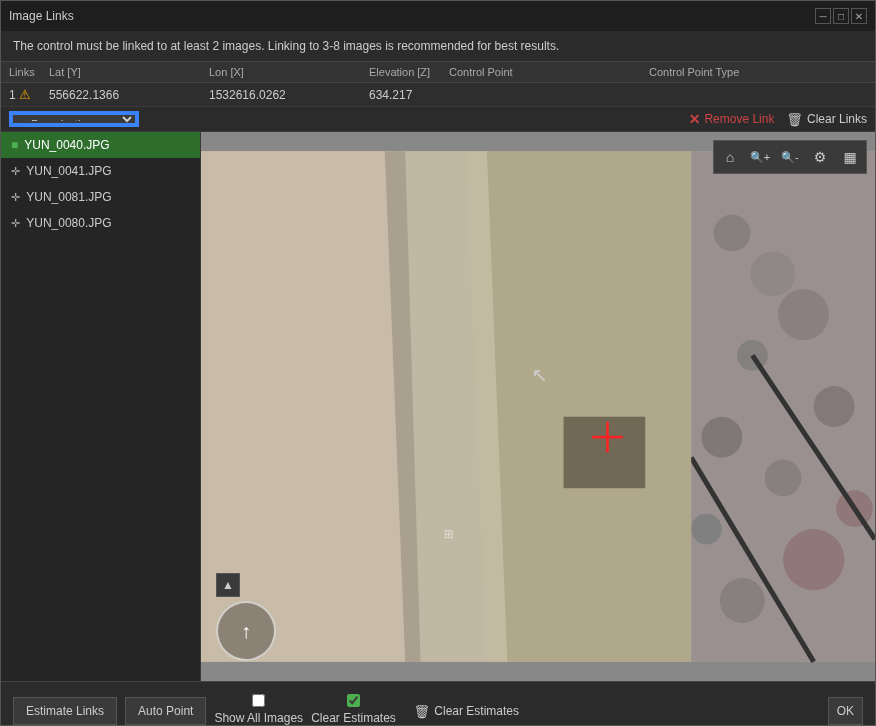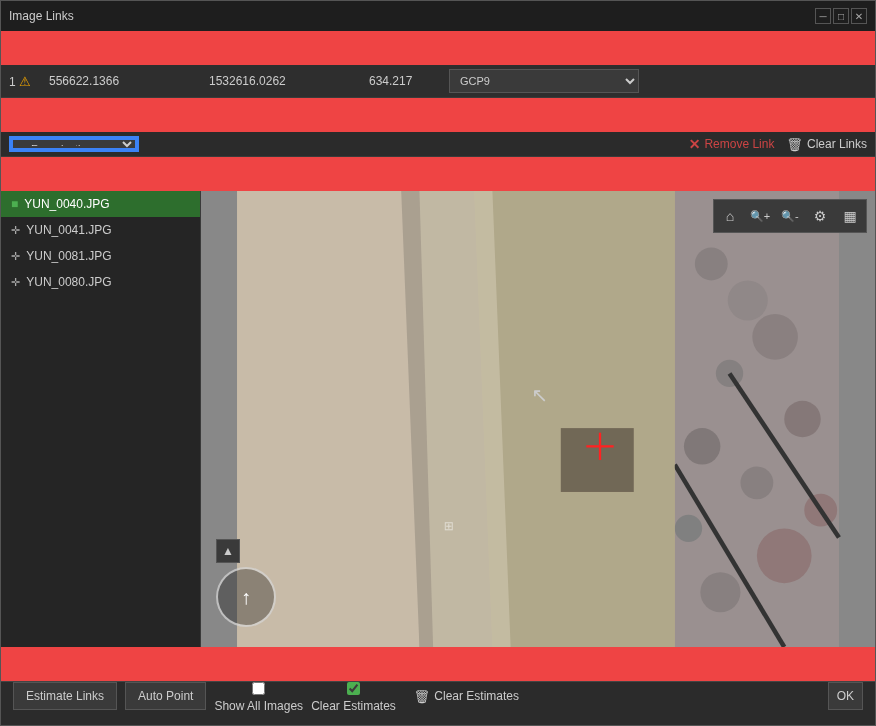--- a/index.html
+++ b/index.html
@@ -9,25 +9,24 @@
       background: #2b2b2b;
       font-family: 'Segoe UI', Arial, sans-serif;
       font-size: 12px;
       color: #cccccc;
       overflow: hidden;
     }
 
     .window {
       width: 876px;
       height: 726px;
-      background: #ef4444;
+      background: #d946ef;
       border: 1px solid #555;
       display: flex;
       flex-direction: column;
-      gap: 34px;
     }
 
     .title-bar {
       height: 30px;
       background: #1e1e1e;
       display: flex;
       align-items: center;
       justify-content: space-between;
       padding: 0 8px;
       flex-shrink: 0;
@@ -278,21 +277,21 @@
       left: 49%;
       color: #ccc;
       font-size: 20px;
     }
 
     .bottom-bar {
       height: 44px;
       background: #2b2b2b;
       border-top: 1px solid #444;
       display: flex;
-      align-items: flex-start;
+      align-items: flex-end;
       padding: 0 12px;
       gap: 8px;
       flex-shrink: 0;
     }
 
     .bottom-btn {
       height: 28px;
       padding: 0 12px;
       background: #3a3a3a;
       border: 1px solid #555;
@@ -357,35 +356,41 @@
 
   <div class="title-bar">
     <span class="title-bar-text">Image Links</span>
     <div class="title-bar-buttons">
       <button class="title-btn">─</button>
       <button class="title-btn">□</button>
       <button class="title-btn close">✕</button>
     </div>
   </div>
 
-
+  <div class="info-bar">
+    <span>The control must be linked to at least 2 images. Linking to 3-8 images is recommended for best results.</span>
+  </div>
+
+  <div class="table-header">
+    <span>Links</span>
+    <span>Lat [Y]</span>
+    <span>Lon [X]</span>
+    <span>Elevation [Z]</span>
+    <span>Control Point</span>
+    <span>Control Point Type</span>
+  </div>
 
   <div class="table-row">
     <span>
       <span>1</span>
       <span class="warning">⚠</span>
     </span>
     <span>556622.1366</span>
     <span>1532616.0262</span>
     <span>634.217</span>
-    <span>
-      <select class="select-field">
-        <option>GCP9</option>
-      </select>
-    </span>
   </div>
 
   <div class="dropdown-row">
     <select class="reprojection-select">
       <option>Reprojection</option>
     </select>
     <div class="action-buttons">
       <button class="remove-link-btn">
         <span class="icon-x">✕</span>
         <span>Remove Link</span>

